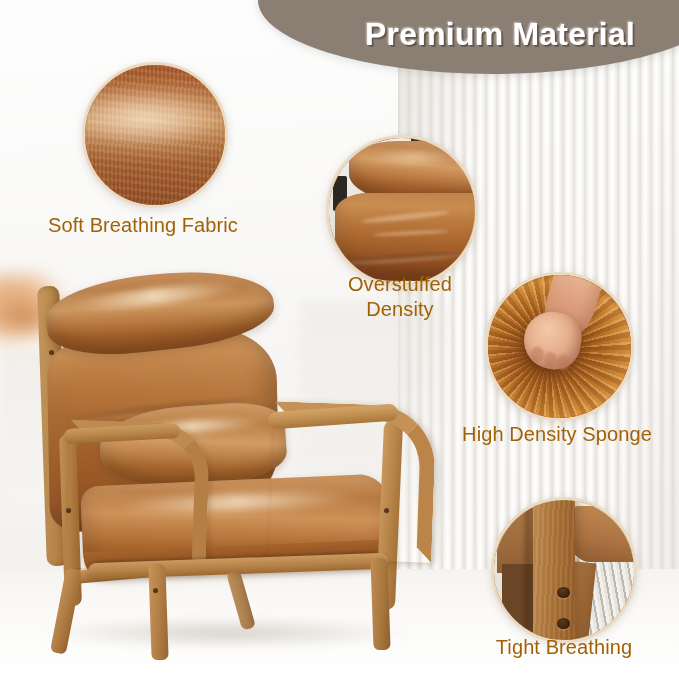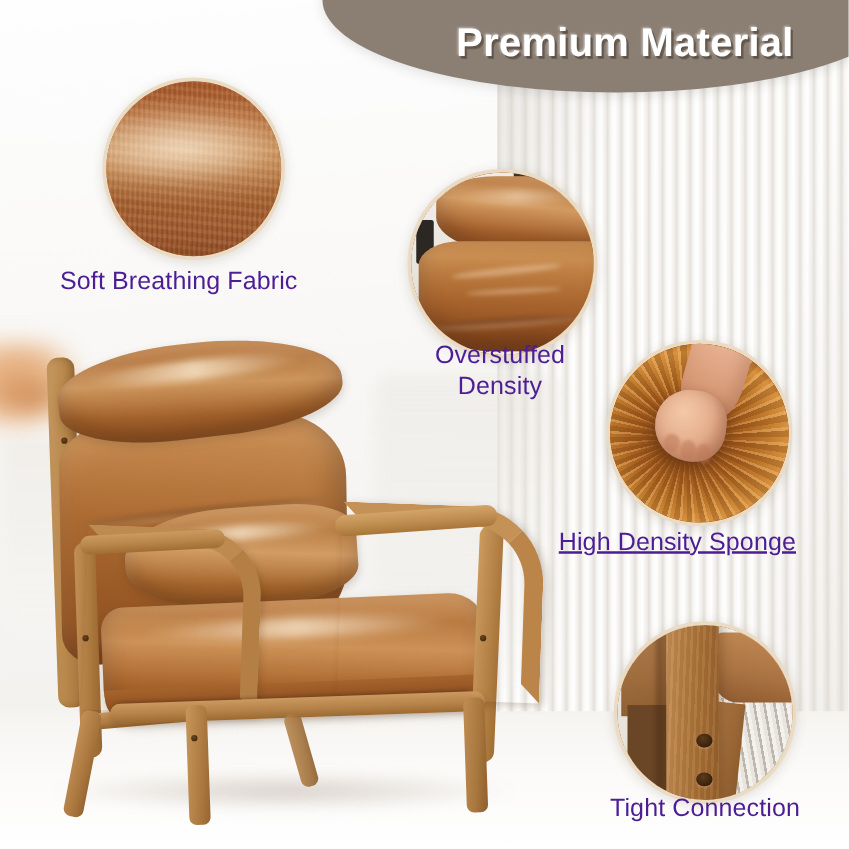--- a/index.html
+++ b/index.html
@@ -92,21 +92,21 @@
     position:absolute;left:0;top:0;
     border-radius:50%;
     border:3px solid #eadcc4;
     box-shadow:0 2px 9px rgba(90,70,50,.16);
     overflow:hidden;
     background:#b56b33;
   }
   .circ-inner{position:absolute;inset:0;border-radius:50%;overflow:hidden;}
   .clabel{
     position:absolute;
-    color:#4c1d95;
+    color:#a16207;
     font-size:20px;
     line-height:25px;
     white-space:pre-line;
     letter-spacing:.1px;
   }
 
   
   .tex-leather{
     position:absolute;inset:-6%;
     background:
@@ -475,36 +475,36 @@
           <div class="ts-cushion"></div>
           <div class="ts-rays"></div>
           <div class="ts-arm"></div>
           <div class="ts-fist"></div>
           <div class="ts-knuck" style="left:30%;top:50%;width:9%;height:11%;"></div>
           <div class="ts-knuck" style="left:39%;top:54%;width:9%;height:11%;"></div>
           <div class="ts-knuck" style="left:48%;top:56%;width:9%;height:11%;"></div>
         </div>
       </div>
     </div>
-    <div class="clabel" style="left:447px;top:422px;width:220px;text-decoration:underline;">High Density Sponge</div>
+    <div class="clabel" style="left:447px;top:422px;width:220px;text-align:center;">High Density Sponge</div>
   </div>
 
   <div class="callout">
     <div class="circ" style="left:491px;top:497px;width:140px;height:140px;">
       <div class="circ-inner">
         <div class="tex-wood">
           <div class="tw-bg"></div>
           <div class="tw-backpanel"></div>
           <div class="tw-darkgap"></div>
           <div class="tw-fabric"></div>
           <div class="tw-seatarm"></div>
           <div class="tw-leg"></div>
           <div class="tw-shadow"></div>
           <div class="tw-post"></div>
           <div class="tw-hole" style="left:45%;top:62%;"></div>
           <div class="tw-hole" style="left:45%;top:84%;"></div>
         </div>
       </div>
     </div>
-    <div class="clabel" style="left:451px;top:635px;width:226px;text-align:center;">Tight Connection</div>
+    <div class="clabel" style="left:451px;top:635px;width:226px;text-align:center;">Tight Breathing</div>
   </div>
 
 </div>
 
 </body></html>

